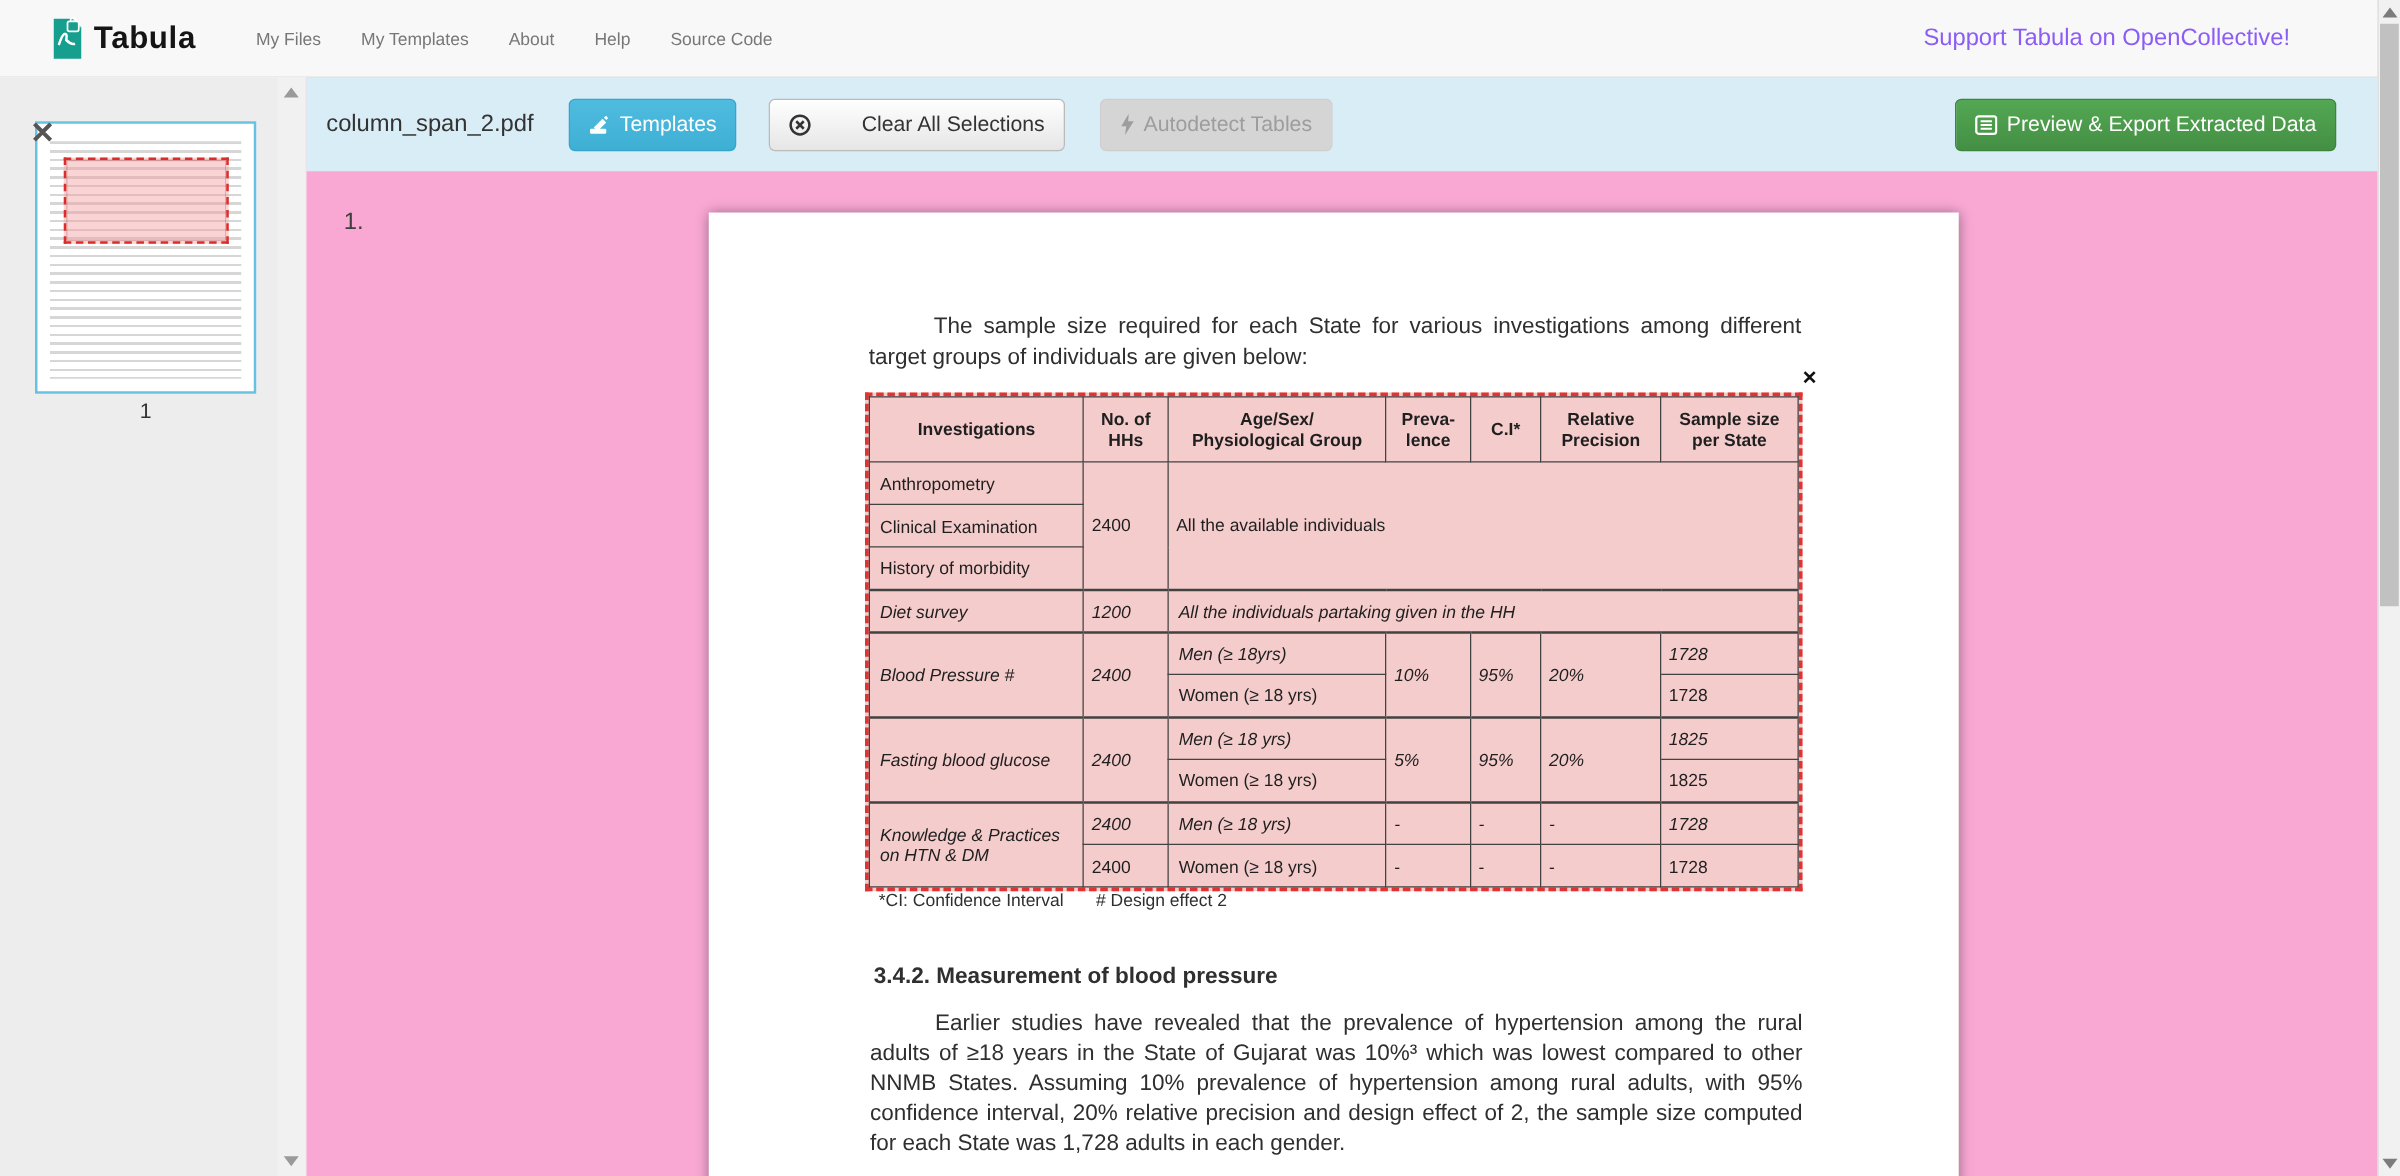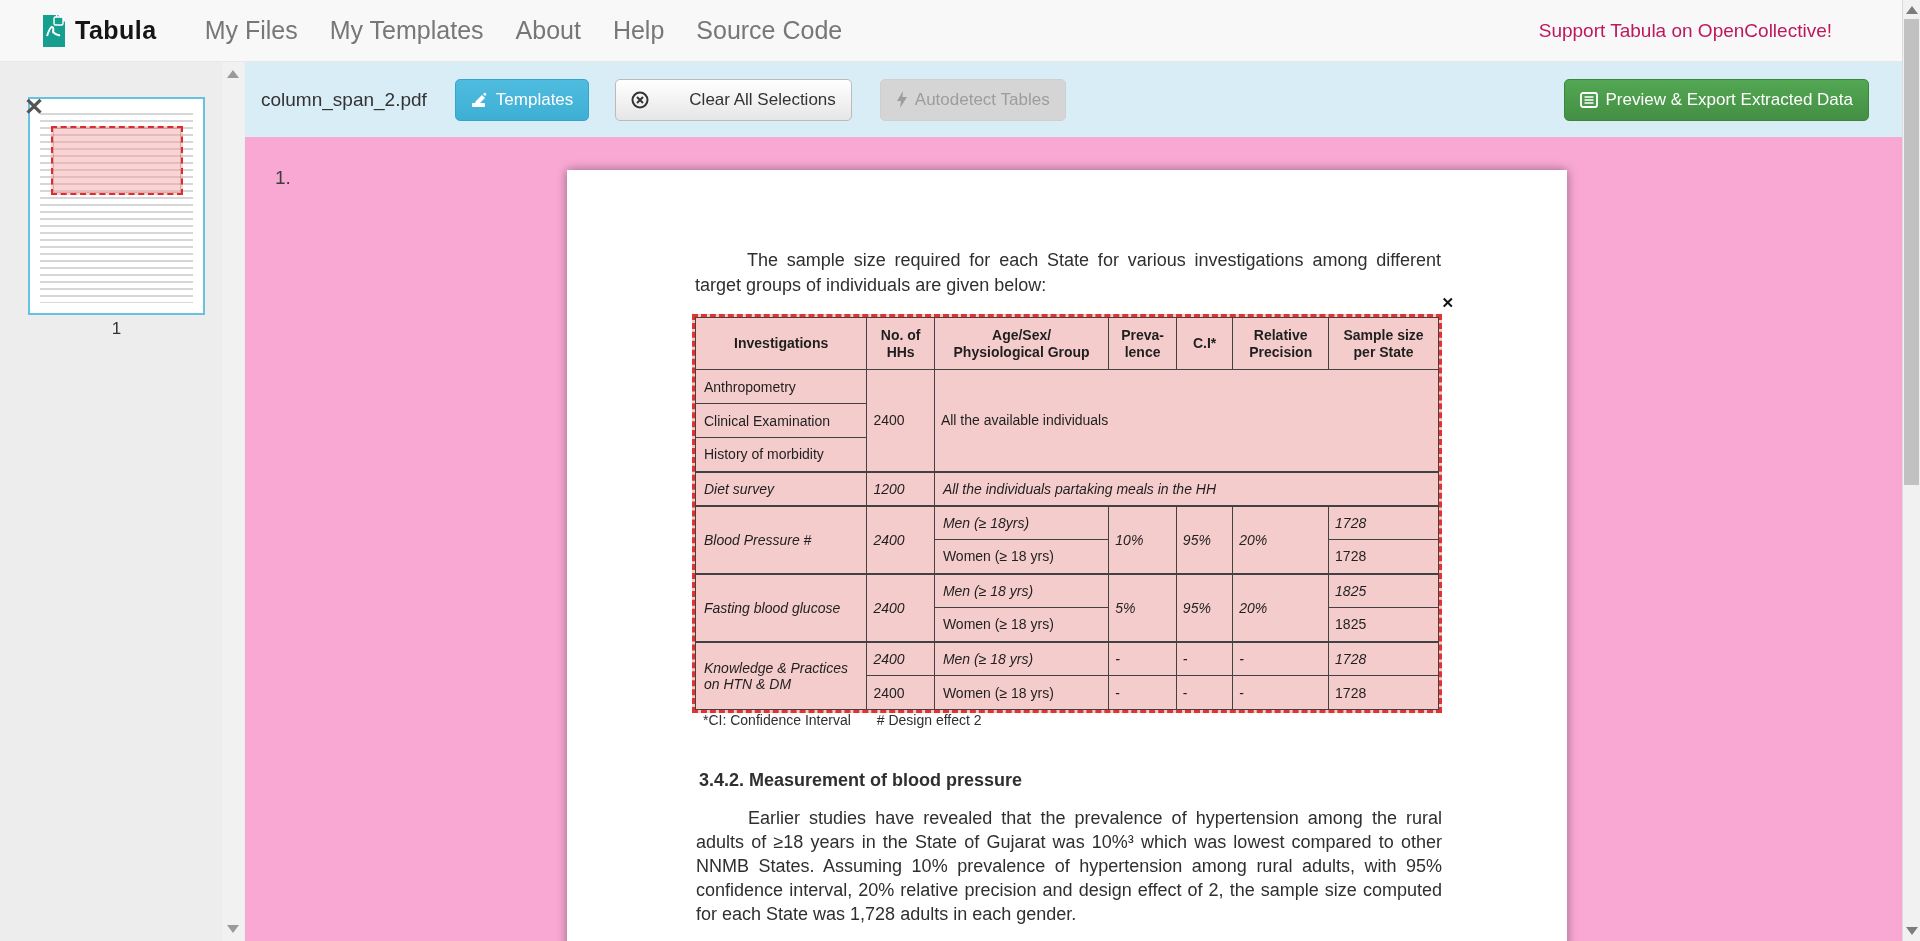--- a/index.html
+++ b/index.html
@@ -4,22 +4,22 @@
 <style>
   * { box-sizing: border-box; margin: 0; padding: 0; }
   html,body { width:1920px; height:941px; overflow:hidden; }
   body { font-family:"Liberation Sans", sans-serif; background:#fff; position:relative; }
 
   
   .navbar { height:62px; background:#f8f8f8; border-bottom:1px solid #e7e7e7;
             display:flex; align-items:center; padding:0 88px 0 37px; }
   .brand-wrap { display:flex; align-items:center; gap:8px; margin-right:32px; cursor:pointer; }
   .brand { font-size:25px; font-weight:bold; color:#151515; letter-spacing:.5px; }
-  .nav-item { font-size:25px; color:#777; padding:0 16px; text-decoration:none; cursor:pointer; }
-  .nav-right { margin-left:auto; font-size:19px; color:#be185d; cursor:pointer; }
+  .nav-item { font-size:14px; color:#777; padding:0 16px; text-decoration:none; cursor:pointer; }
+  .nav-right { margin-left:auto; font-size:19px; color:#8b5cf6; cursor:pointer; }
 
   
   .app { display:flex; height:879px; }
 
   
   .sidebar { width:245px; background:#ededed; position:relative; flex:none; }
   .thumb-close { position:absolute; left:24px; top:33px; z-index:6; font-size:24px; font-weight:bold;
                  color:#555; cursor:pointer; line-height:1; }
   .thumbnail { position:absolute; left:28px; top:35px; width:177px; height:218px;
                background:#fff; border:2px solid #67c2e1; cursor:pointer; }
@@ -211,21 +211,21 @@
               </tr>
               <tr>
                 <td class="l">Clinical Examination</td>
               </tr>
               <tr>
                 <td class="l">History of morbidity</td>
               </tr>
               <tr class="group">
                 <td class="l">Diet survey</td>
                 <td class="c">1200</td>
-                <td class="l" colspan="5">All the individuals partaking meals in the HH</td>
+                <td class="l" colspan="5">All the individuals partaking given in the HH</td>
               </tr>
               <tr class="group">
                 <td class="l" rowspan="2">Blood Pressure #</td>
                 <td class="c" rowspan="2">2400</td>
                 <td class="l">Men (≥ 18yrs)</td>
                 <td class="c" rowspan="2">10%</td>
                 <td class="c" rowspan="2">95%</td>
                 <td class="c" rowspan="2">20%</td>
                 <td class="c">1728</td>
               </tr>

